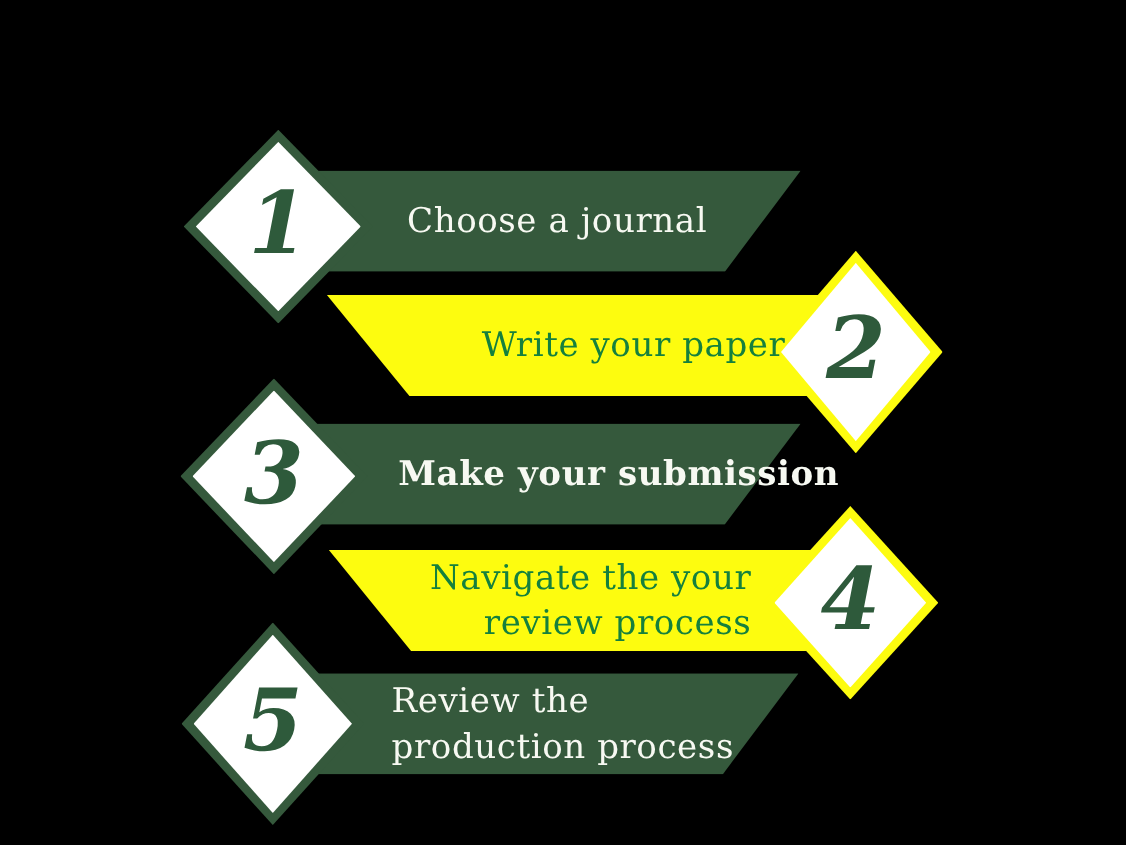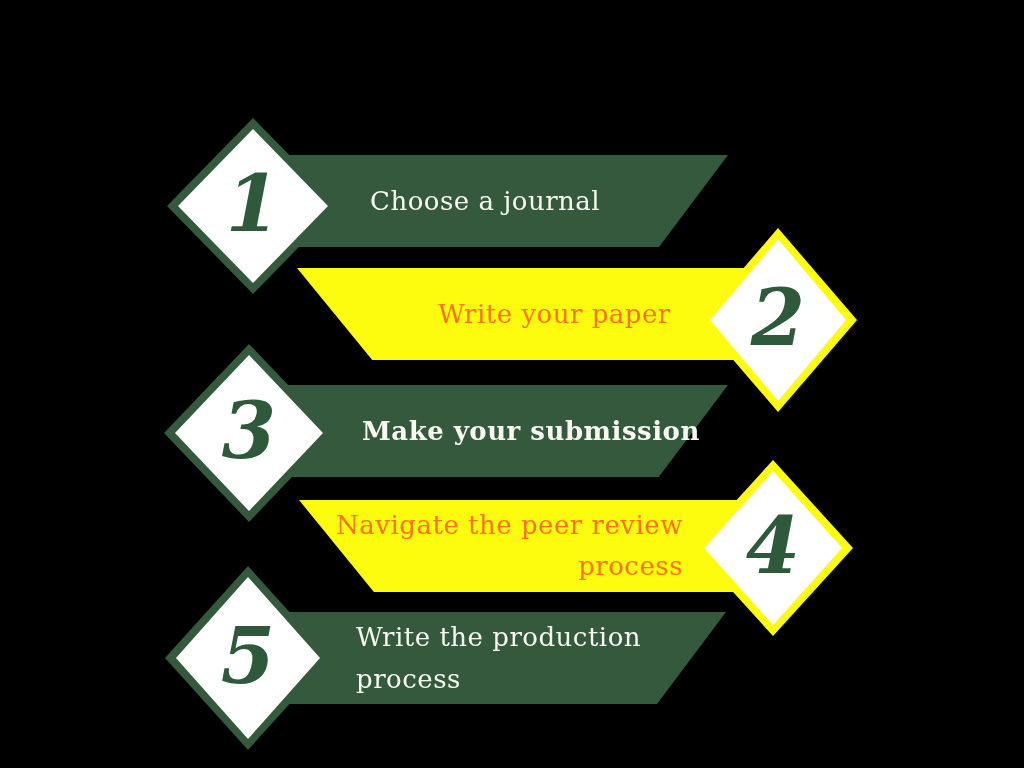--- a/index.html
+++ b/index.html
@@ -8,24 +8,24 @@
     overflow:hidden;font-family:"DejaVu Serif", serif;
   }
   .banner{position:absolute;z-index:1;}
   .banner.green{background:#35593c;}
   .banner.yellow{background:#fdfc0f;}
   .slant-right{clip-path:polygon(0 0,100% 0,85.5% 100%,0 100%);}
   .slant-left{clip-path:polygon(0 0,100% 0,100% 100%,15.9% 100%);}
 
   .label{
     position:absolute;z-index:3;height:92px;display:flex;align-items:center;
-    font-size:26px;letter-spacing:0.5px;
+    font-size:31px;letter-spacing:0.5px;
   }
   .label.light{color:#f7f9f2;}
-  .label.dark{color:#f97316;}
+  .label.dark{color:#15803d;}
   .label .txt{width:100%;}
 
   .diamond{position:absolute;z-index:2;}
   .diamond .outer{
     position:absolute;inset:0;
     clip-path:polygon(50% 0,100% 50%,50% 100%,0 50%);
   }
   .diamond.green-border .outer{background:#35593c;}
   .diamond.yellow-border .outer{background:#fdfc0f;}
   .diamond .inner{
@@ -92,32 +92,32 @@
   </div>
   <div id="diamond-3" class="diamond green-border">
     <div class="outer"></div>
     <div class="inner">
       <div class="num">3</div>
     </div>
   </div>
 
   <div id="banner-4" class="banner yellow slant-left"></div>
   <div id="label-4" class="label dark">
-    <div class="txt">Navigate the peer review process</div>
+    <div class="txt">Navigate the your review process</div>
   </div>
   <div id="diamond-4" class="diamond yellow-border">
     <div class="outer"></div>
     <div class="inner">
       <div class="num">4</div>
     </div>
   </div>
 
   <div id="banner-5" class="banner green slant-right"></div>
   <div id="label-5" class="label light">
-    <div class="txt">Write the production process</div>
+    <div class="txt">Review the production process</div>
   </div>
   <div id="diamond-5" class="diamond green-border">
     <div class="outer"></div>
     <div class="inner">
       <div class="num">5</div>
     </div>
   </div>
 
 </div>
 

